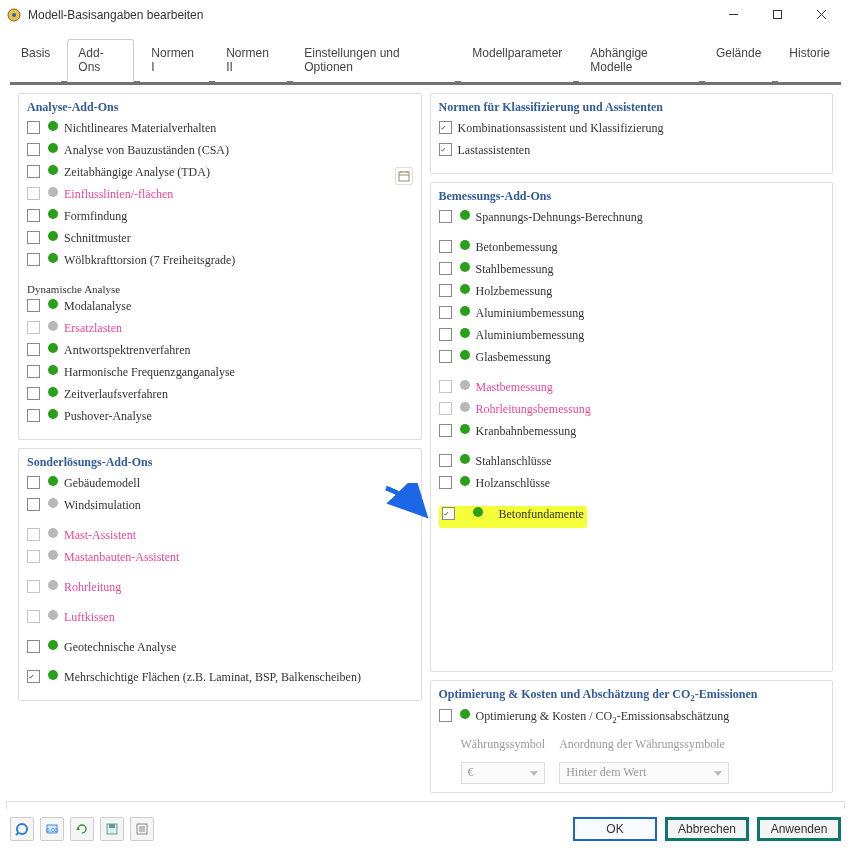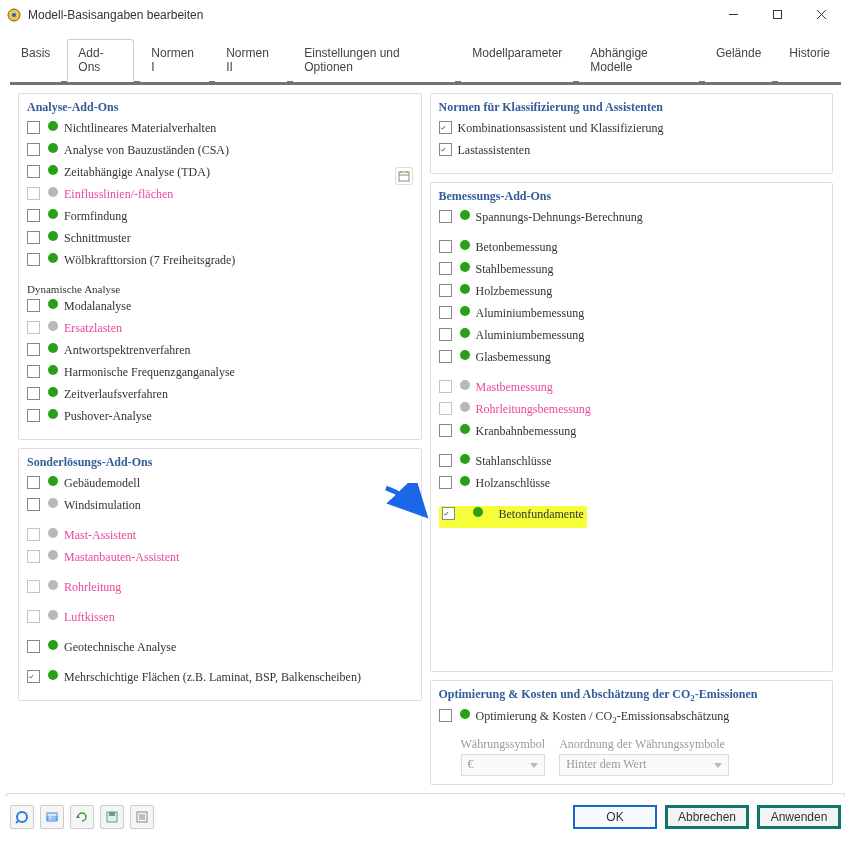--- a/index.html
+++ b/index.html
@@ -122,36 +122,36 @@
     padding: 8px 10px;
     display: flex;
     align-items: center;
     gap: 12px;
     margin: 0 6px;
     font-weight: bold;
   }
   .legend .dot { margin: 0 4px 0 8px; }
   .legend .dot:first-of-type { margin-left: 0; }
   .opt-row { display: flex; gap: 14px; margin-top: 6px; margin-left: 22px; }
-  .opt-col { display: flex; flex-direction: column; gap: 2px; }
+  .opt-col { display: flex; flex-direction: column; gap: 10px; }
   .opt-label { color: #9a9a9a; font-size: 12px; }
   .select {
     border: 1px solid #ddd; height: 22px; padding: 2px 20px 2px 6px;
     font-size: 12px; color: #9a9a9a; position: relative; background: #fafafa;
     min-width: 60px;
   }
   .select.wide { min-width: 170px; }
   .select::after {
     content: ""; position: absolute; right: 6px; top: 8px;
     border-left: 4px solid transparent; border-right: 4px solid transparent;
     border-top: 5px solid #bbb;
   }
   .bottombar {
     position: absolute;
-    bottom: 16px; left: 0; right: 0;
+    bottom: 4px; left: 0; right: 0;
     display: flex;
     align-items: center;
     justify-content: space-between;
     padding: 8px 10px 10px 10px;
     background: #fff;
   }
   .tool-icons { display: flex; gap: 6px; }
   .tool {
     width: 24px; height: 24px; border: 1px solid #ccc; border-radius: 2px;
     display: flex; align-items: center; justify-content: center;

